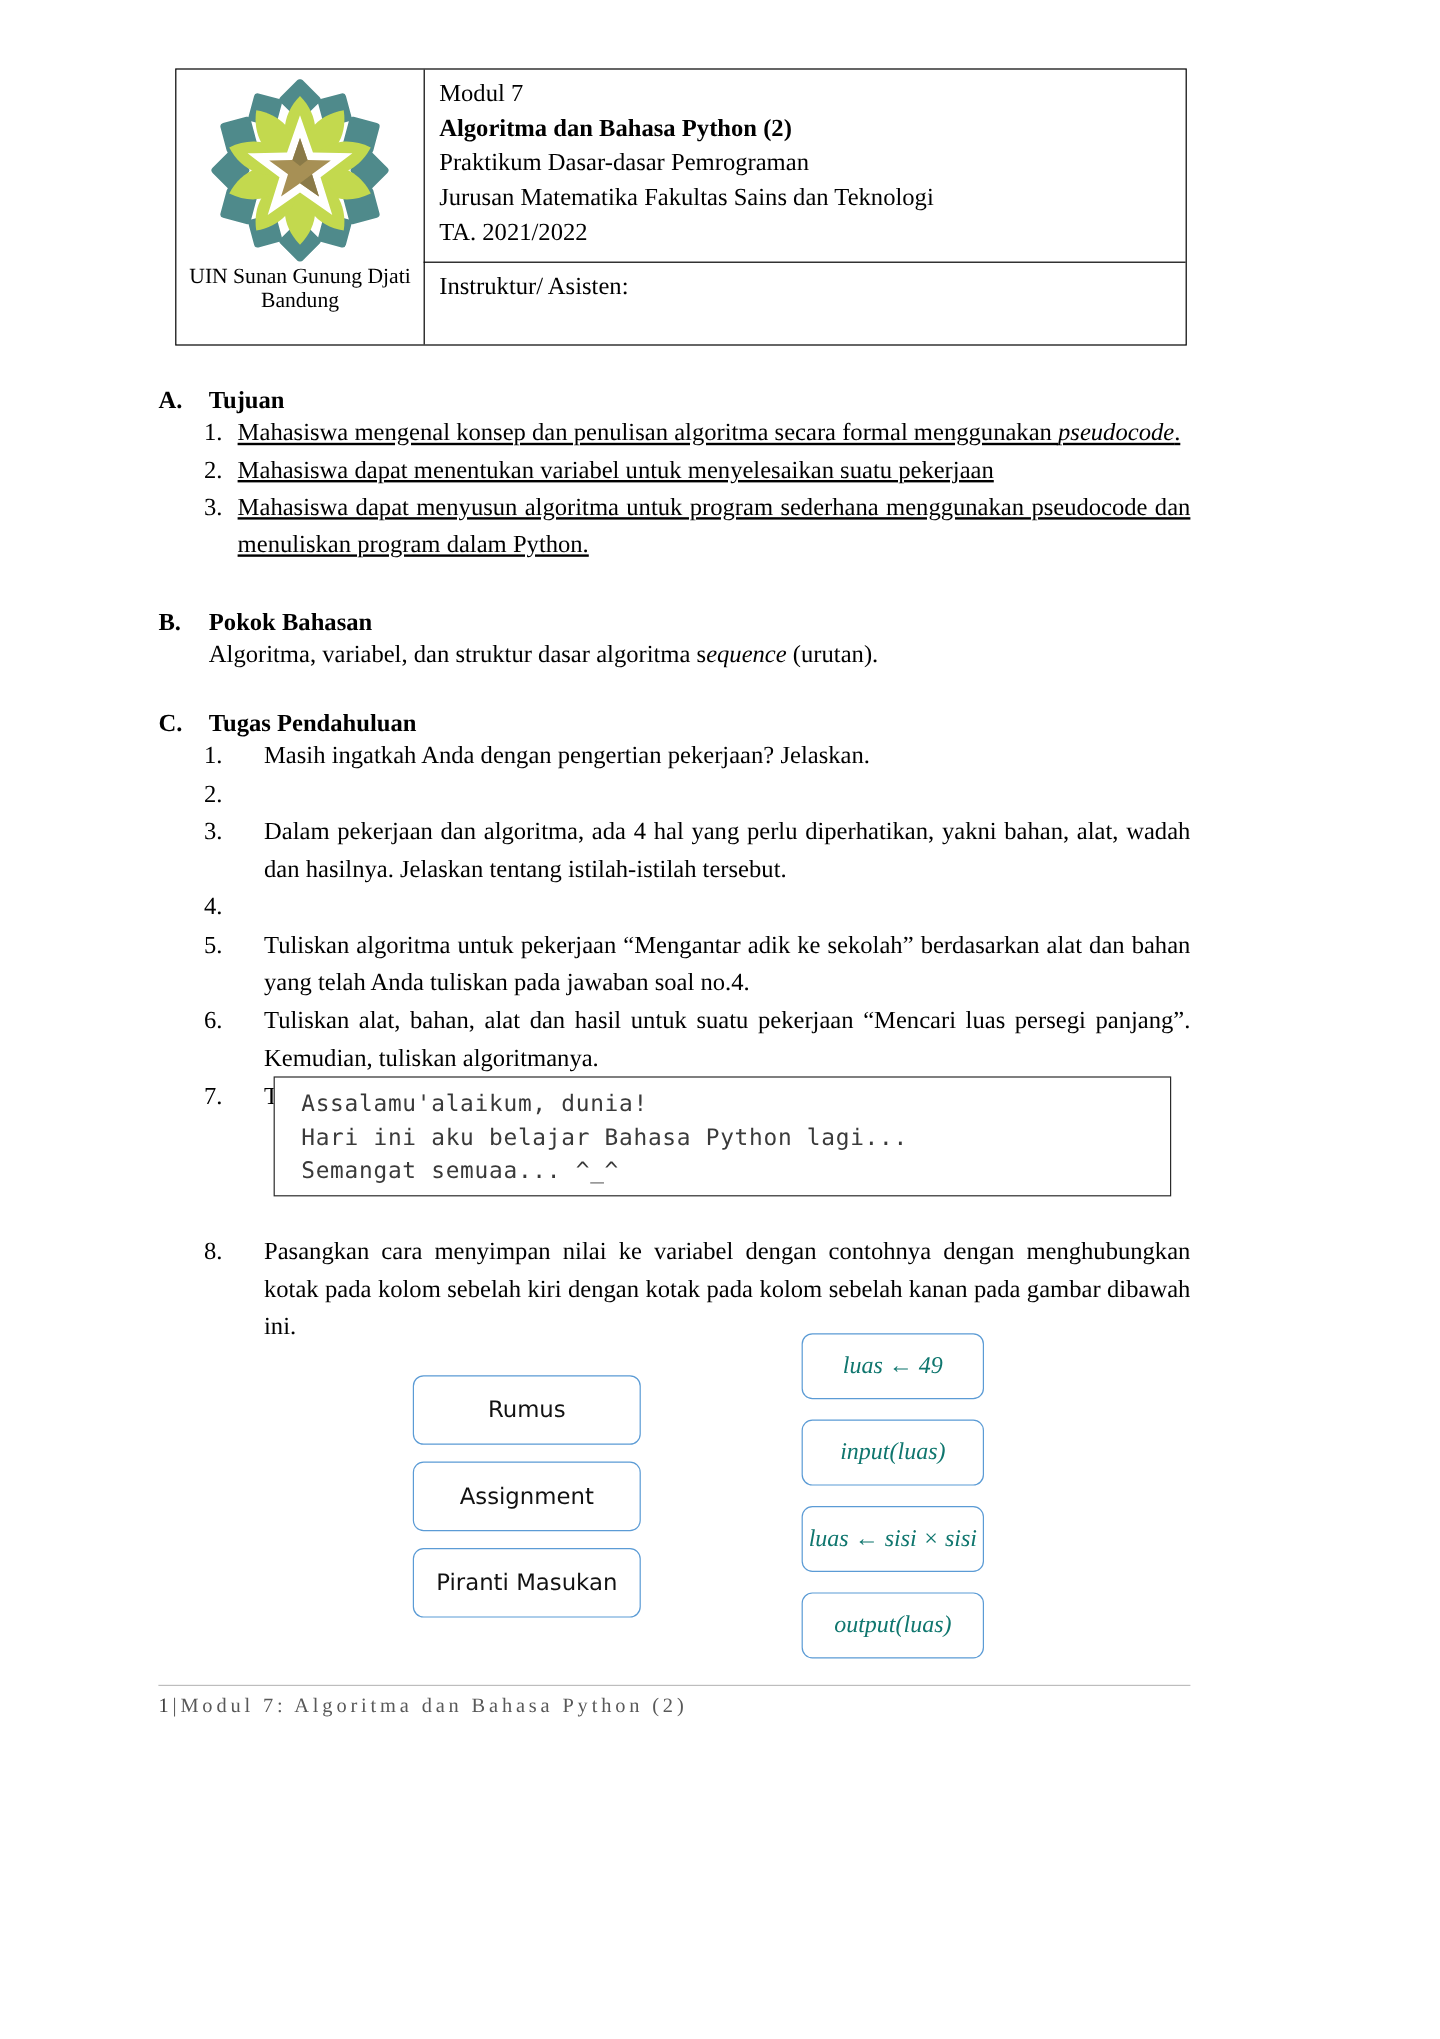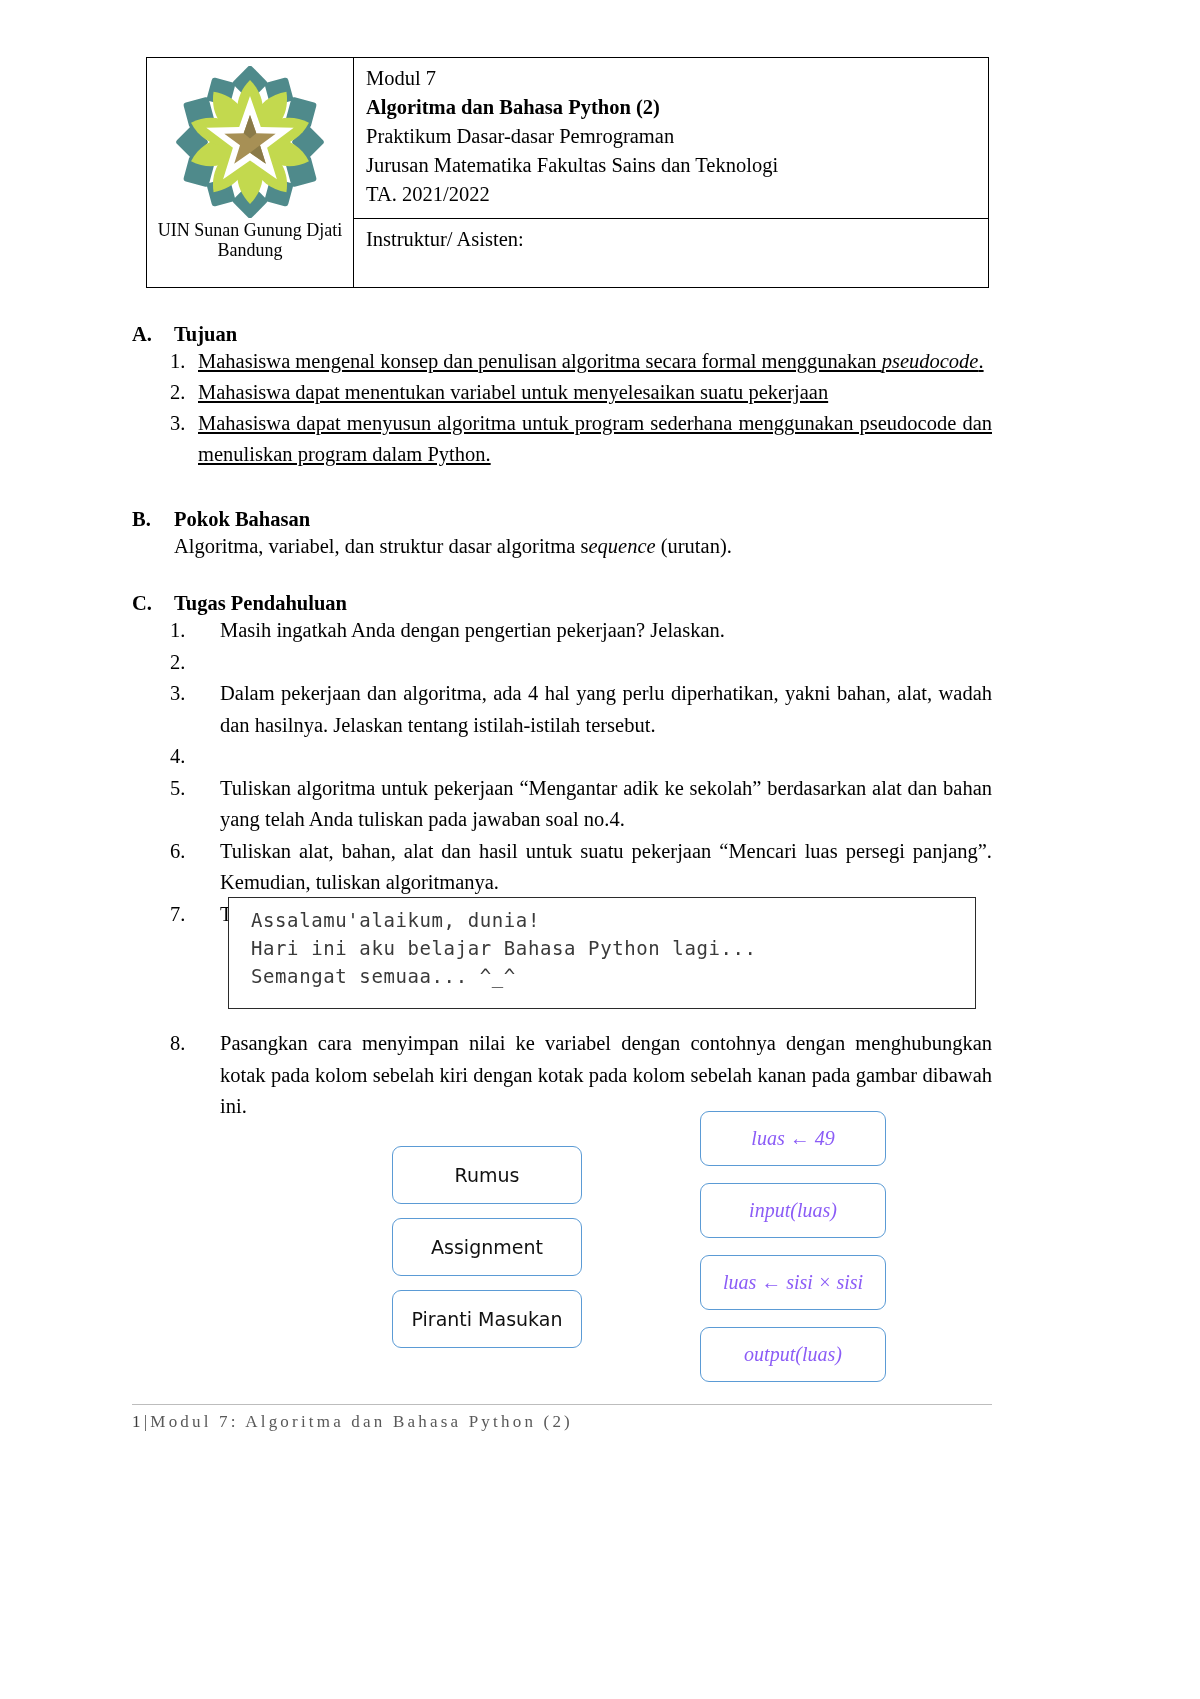--- a/index.html
+++ b/index.html
@@ -126,21 +126,21 @@
   .nojust { text-align: left; }
 
   i.it { font-style: italic; }
 
   
   .codebox {
     position: absolute;
     left: 228px;
     top: 897px;
     width: 748px;
-    height: 112px;
+    height: 100px;
     border: 1.5px solid #2b2b2b;
     box-sizing: border-box;
     padding: 8px 0 0 22px;
     background: #fff;
   }
   .codebox pre {
     margin: 0;
     font-family: "DejaVu Sans Mono", "Liberation Mono", monospace;
     font-size: 19px;
     line-height: 28px;
@@ -167,30 +167,29 @@
     justify-content: center;
     background: #ffffff;
   }
   .mbox.left {
     left: 212px;
     width: 190px;
     height: 58px;
     font-family: "DejaVu Sans", sans-serif;
     font-size: 19px;
     color: #111;
-    margin-left: 48px;
   }
   .mbox.right {
-    left: 568px;
-    width: 186px;
+    left: 536px;
+    width: 152px;
     height: 55px;
     font-family: "Liberation Serif", serif;
     font-style: italic;
     font-size: 20px;
-    color: #8b5cf6;
+    color: #0f766e;
   }
 
   
   .footer-rule {
     position: absolute;
     left: 132px;
     top: 1404px;
     width: 860px;
     height: 1px;
     background: #bdbdbd;

